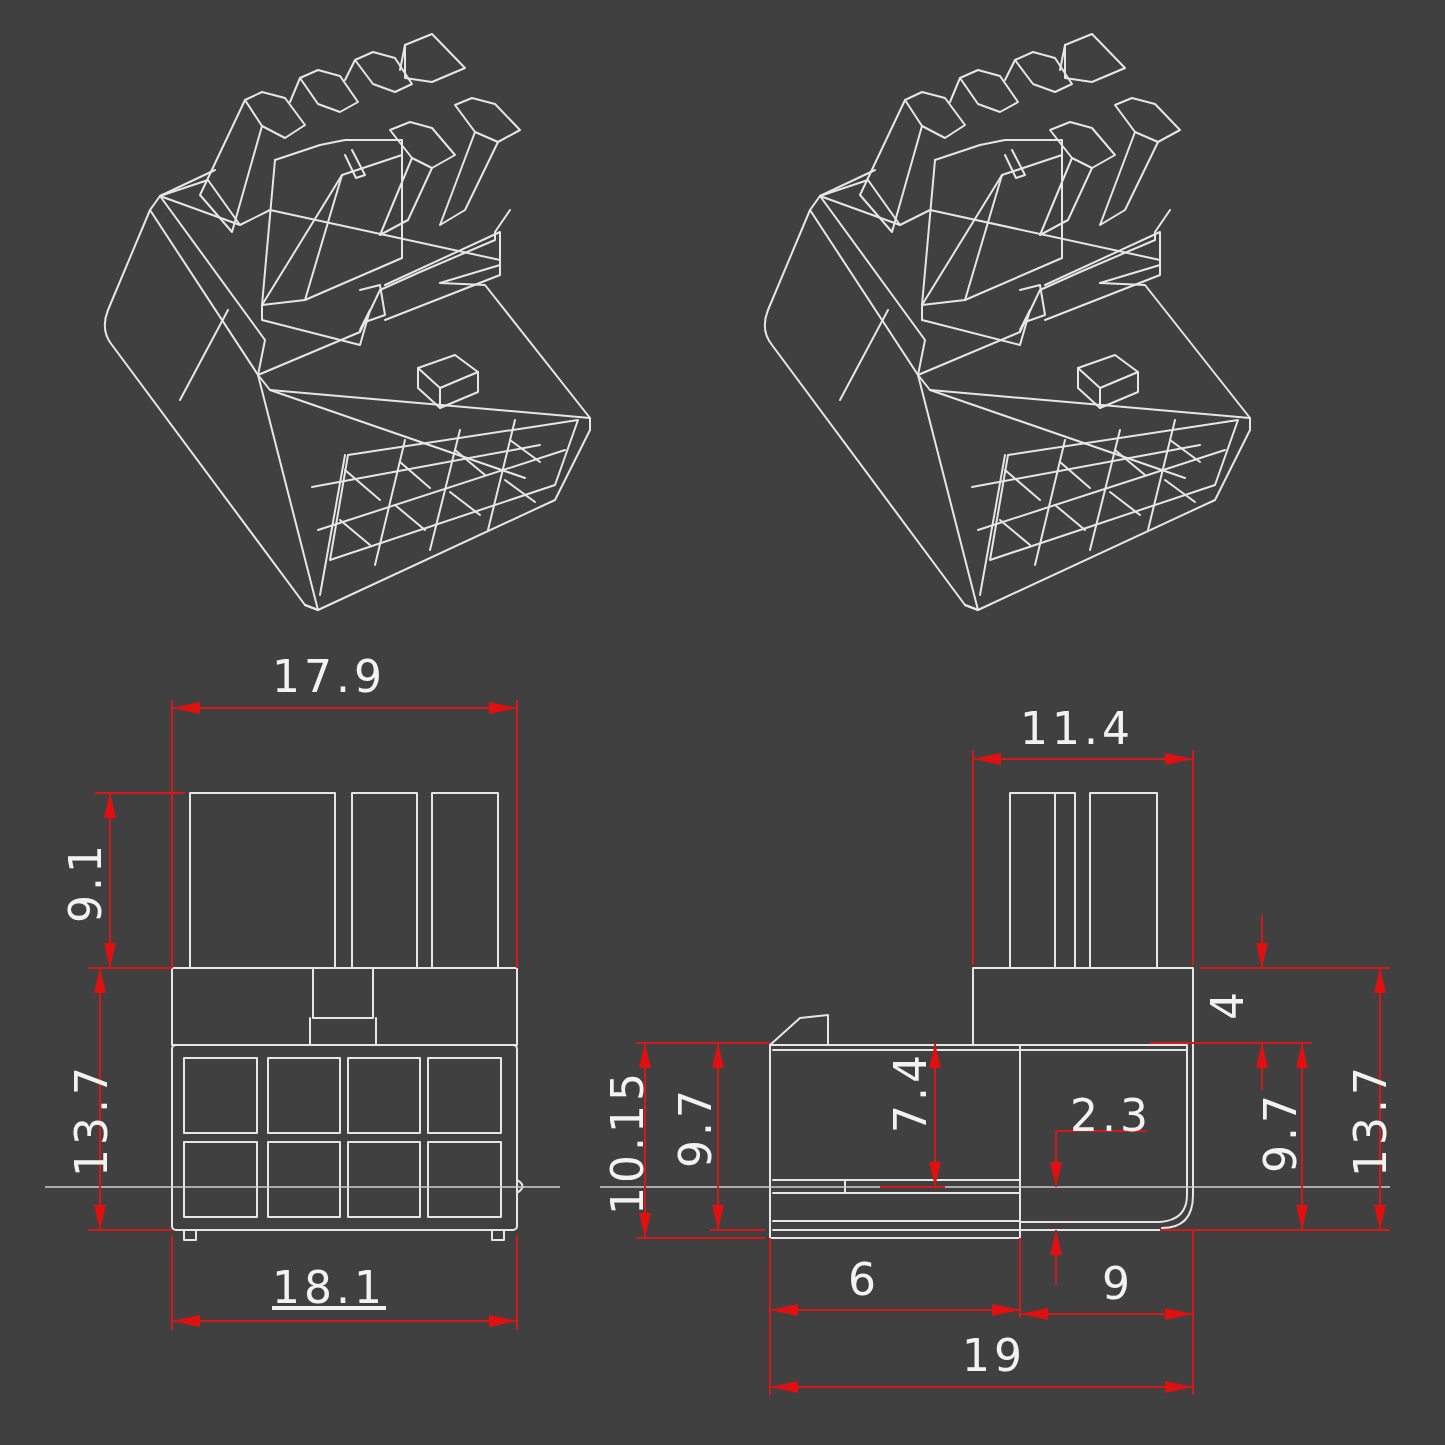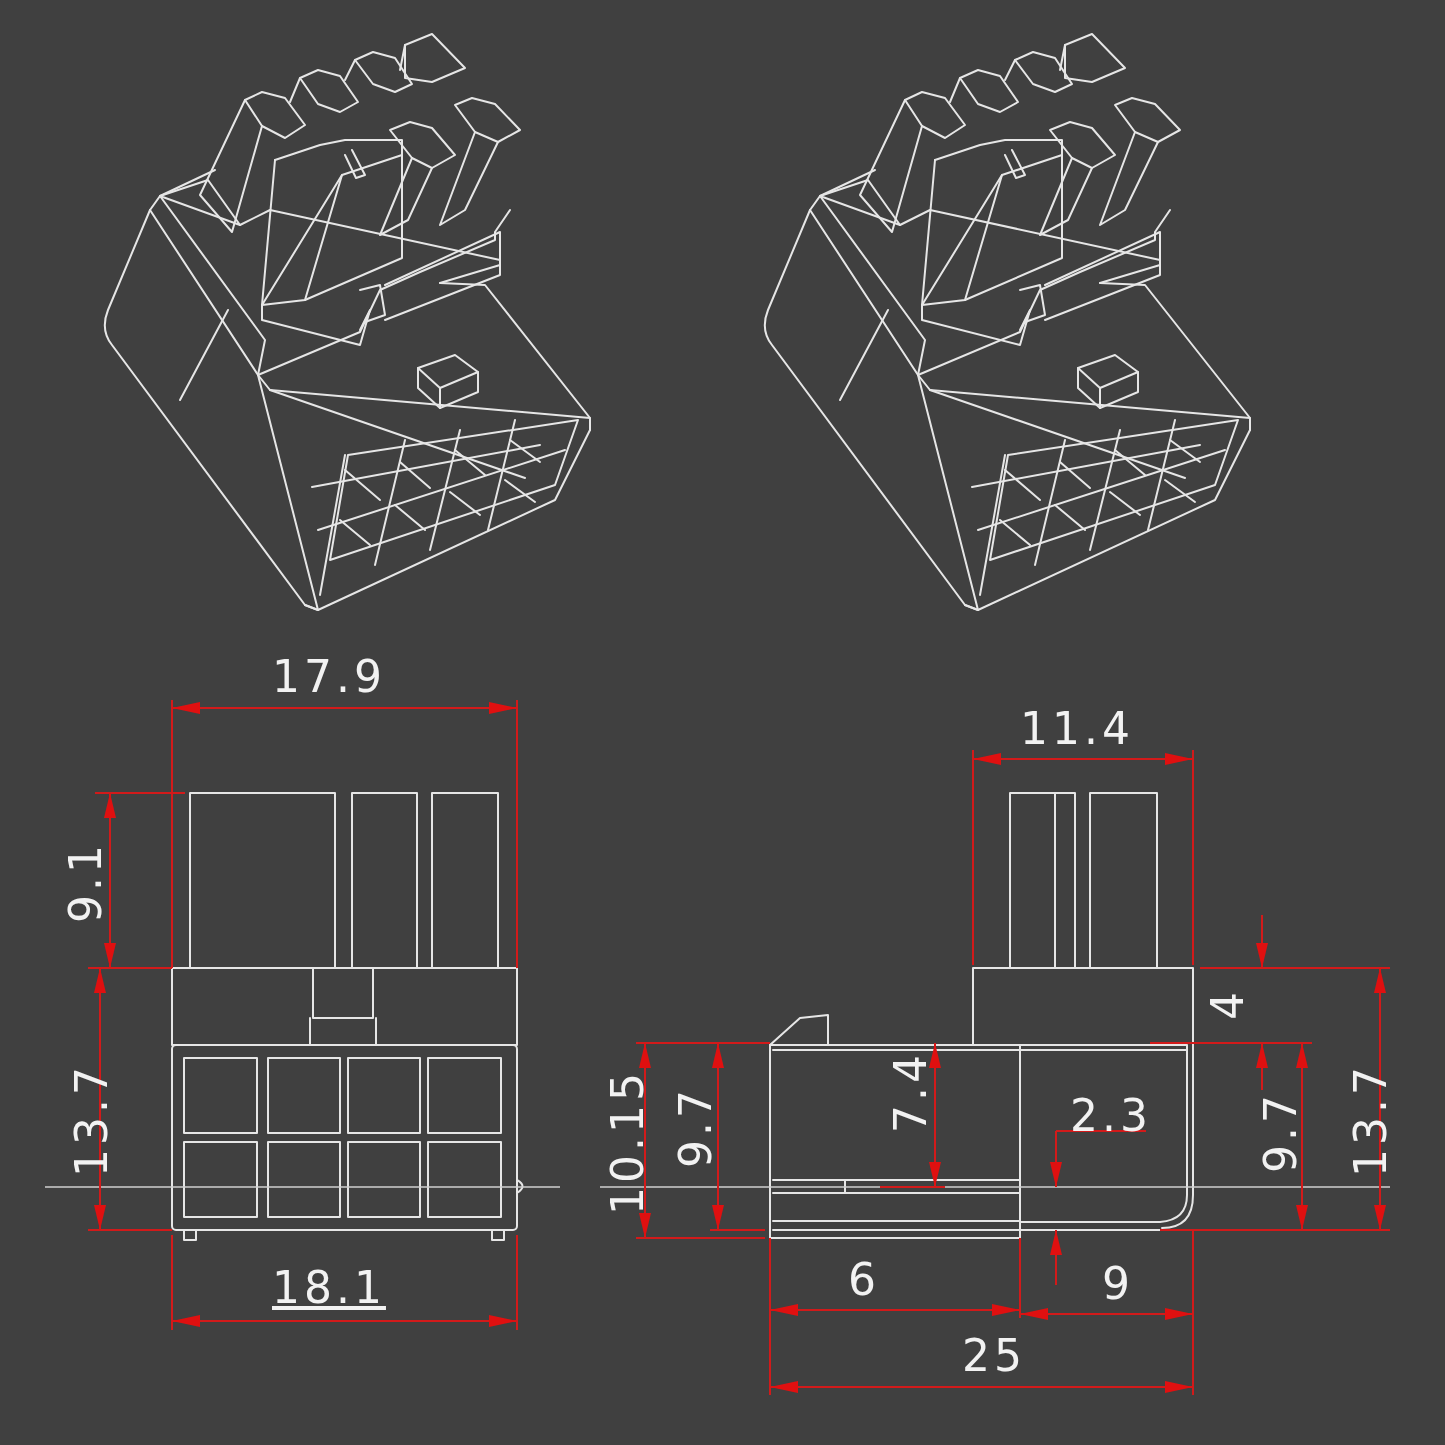--- a/index.html
+++ b/index.html
@@ -289,14 +289,14 @@
   <div class="lbl" style="left:1020px;top:707px;text-align:right;">11.4</div>
   <div class="lbl rot" style="left:1212px;top:982px;">4</div>
   <div class="lbl rot" style="left:1240px;top:1110px;">9.7</div>
   <div class="lbl rot" style="left:1314px;top:1098px;">13.7</div>
   <div class="lbl rot" style="left:555px;top:1120px;">10.15</div>
   <div class="lbl rot" style="left:655px;top:1105px;">9.7</div>
   <div class="lbl rot" style="left:870px;top:1070px;">7.4</div>
   <div class="lbl" style="left:1070px;top:1056px;margin-top:38px;">2.3</div>
   <div class="lbl" style="left:848px;top:1258px;">6</div>
   <div class="lbl" style="left:1102px;top:1262px;">9</div>
-  <div class="lbl" style="left:962px;top:1334px;">25</div>
+  <div class="lbl" style="left:962px;top:1334px;">19</div>
 </div>
 
 </body></html>

